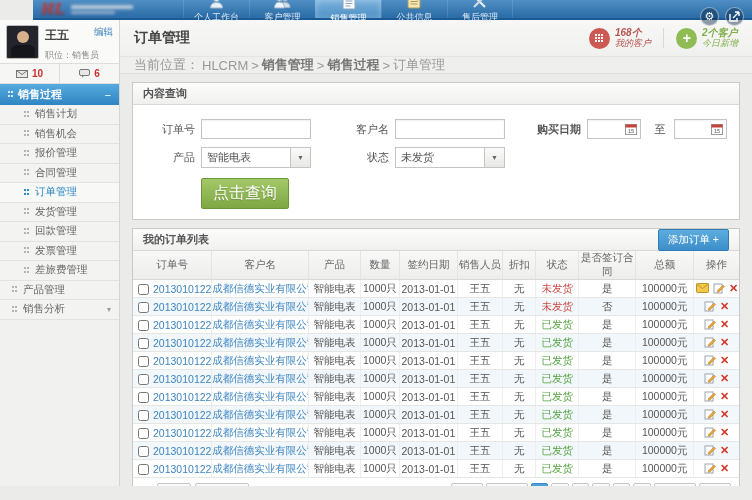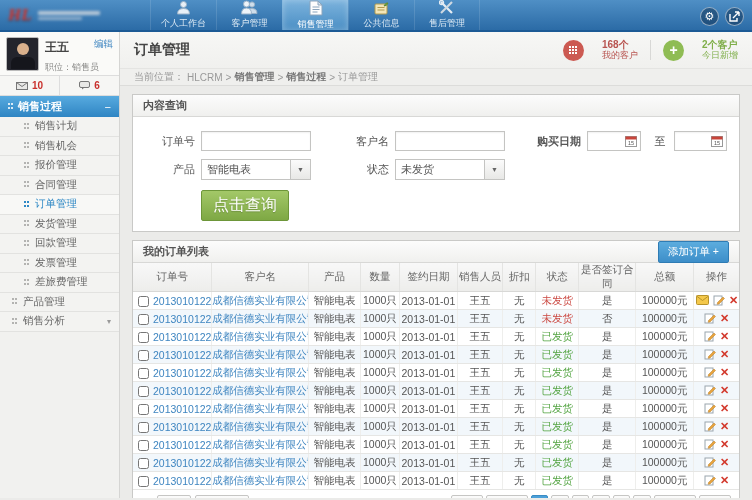--- a/index.html
+++ b/index.html
@@ -1,20 +1,20 @@
 <!DOCTYPE html>
 <html><head>
 <meta charset="utf-8">
 <style>
   * { margin:0; padding:0; box-sizing:border-box; }
   html,body { width:752px; height:500px; overflow:hidden; font-family:"Liberation Sans", sans-serif; background:#ebebe9; }
   a { text-decoration:none; cursor:pointer; }
 
   
-  .topnav { height:32px; background:linear-gradient(#4f8fc5,#2b6ba6); border-bottom:2px solid #1c5a95; display:flex; align-items:stretch; position:relative; }
+  .topnav { height:20px; background:linear-gradient(#4f8fc5,#2b6ba6); border-bottom:2px solid #1c5a95; display:flex; align-items:stretch; position:relative;margin-left:33px; }
   .logo { width:150px; display:flex; align-items:center; padding-left:8px; filter:blur(1.4px); }
   .logo-hl { font-family:"Liberation Serif", serif; font-style:italic; font-weight:bold; font-size:17px; color:#d8332a; text-shadow:0 1px 1px rgba(0,0,0,.4); }
   .logo-lines { margin-left:6px; }
   .logo-lines i { display:block; background:#b9c9d8; height:4px; width:62px; margin:2px 0; border-radius:1px; }
   .logo-lines i:last-child { width:44px; height:3px; opacity:.7; }
   .nav-items { display:flex; }
   .nav-item { width:66px; display:flex; flex-direction:column; align-items:center; justify-content:center; color:#dce9f4; font-size:9px; cursor:pointer; border-left:1px solid rgba(255,255,255,.12); }
   .nav-item:last-child { border-right:1px solid rgba(255,255,255,.12); }
   .nav-item.active { background:linear-gradient(#7cb3dd,#4a8ec4); color:#fff; box-shadow:inset 0 0 6px rgba(255,255,255,.3); }
   .nav-ic { height:16px; display:flex; align-items:flex-end; margin-bottom:2px; }
@@ -49,31 +49,31 @@
   .dots { width:5px; height:7px; position:relative; margin-right:6px; flex:none; }
   .dots::before { content:""; position:absolute; width:2px; height:2px; background:#b3b3b1; box-shadow:3px 0 #b3b3b1, 0 4px #b3b3b1, 3px 4px #b3b3b1; }
   .menu-item.active .dots::before { background:#2e88c5; box-shadow:3px 0 #2e88c5, 0 4px #2e88c5, 3px 4px #2e88c5; }
   .menu-header .mh-dots::before { background:#fff; box-shadow:3px 0 #fff, 0 4px #fff, 3px 4px #fff; }
 
   
   main { flex:1; display:flex; flex-direction:column; background:#ebebe9; overflow:hidden; }
   .page-header { height:36px; background:linear-gradient(#f7f7f5,#f0f0ee); display:flex; align-items:center; padding:0 14px; flex:none; }
   .page-title { font-size:14px; font-weight:bold; color:#454545; }
   .hdr-stats { margin-left:auto; display:flex; align-items:center; }
-  .hdr-stat { display:flex; align-items:center; gap:18px; cursor:pointer; }
+  .hdr-stat { display:flex; align-items:center; gap:5px; cursor:pointer;font-style:italic; }
   .hdr-divider { width:1px; height:20px; background:#d8d8d6; margin:0 12px; }
   .stat-circle { width:21px; height:21px; border-radius:50%; display:flex; align-items:center; justify-content:center; color:#fff; font-weight:bold; font-size:14px; }
   .stat-circle.red { background:#cc5a52; }
   .stat-circle.green { background:#8fbc54; }
   .grid-glyph { width:9px; height:9px; position:relative; }
   .grid-glyph::before { content:""; position:absolute; width:2px; height:2px; background:#fff;
     box-shadow:3px 0 #fff,6px 0 #fff, 0 3px #fff,3px 3px #fff,6px 3px #fff, 0 6px #fff,3px 6px #fff,6px 6px #fff; }
   .hdr-stat-txt { font-size:9px; line-height:11px; }
   .hdr-stat-txt b { font-size:10px; display:block; }
-  .breadcrumb { height:18px; background:#efefed; border-top:1px solid #e4e4e2; border-bottom:1px solid #dcdcda; font-size:10px; color:#999; display:flex; align-items:center; padding:0 14px; flex:none; }
+  .breadcrumb { height:18px; background:#efefed; border-top:1px solid #e4e4e2; border-bottom:1px solid #dcdcda; font-size:13px; color:#999; display:flex; align-items:center; padding:0 14px; flex:none; }
   .breadcrumb .bc-strong { color:#777; font-weight:bold; }
   .breadcrumb span { margin-right:3px; }
 
   
   .panel { margin:8px 12px 0; background:#fff; border:1px solid #c9c9c7; }
   .panel-title { height:22px; background:linear-gradient(#fcfcfc,#f0f0ee); border-bottom:1px solid #d8d8d6; display:flex; align-items:center; padding:0 10px; font-size:11px; font-weight:bold; color:#555; }
 
   
   .qform { padding:6px 12px 10px; font-size:11px; color:#555; }
   .frow { display:flex; align-items:center; margin-top:8px; }

